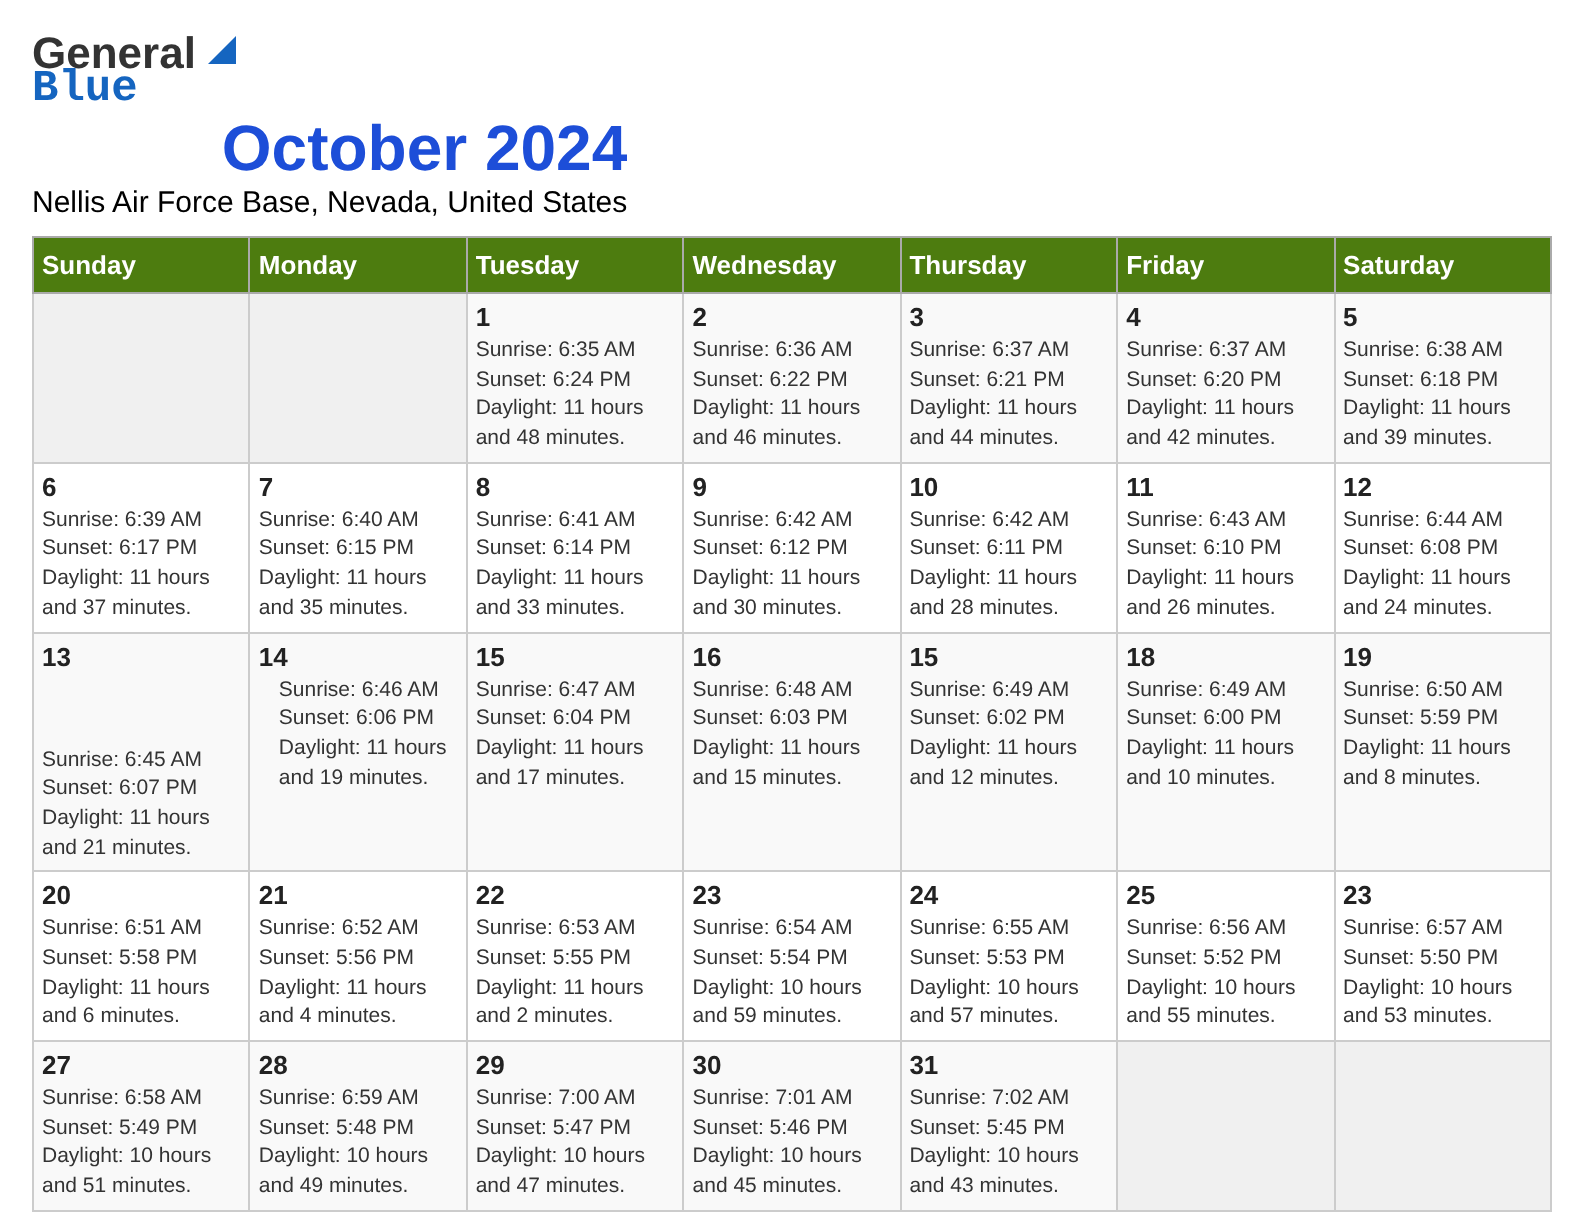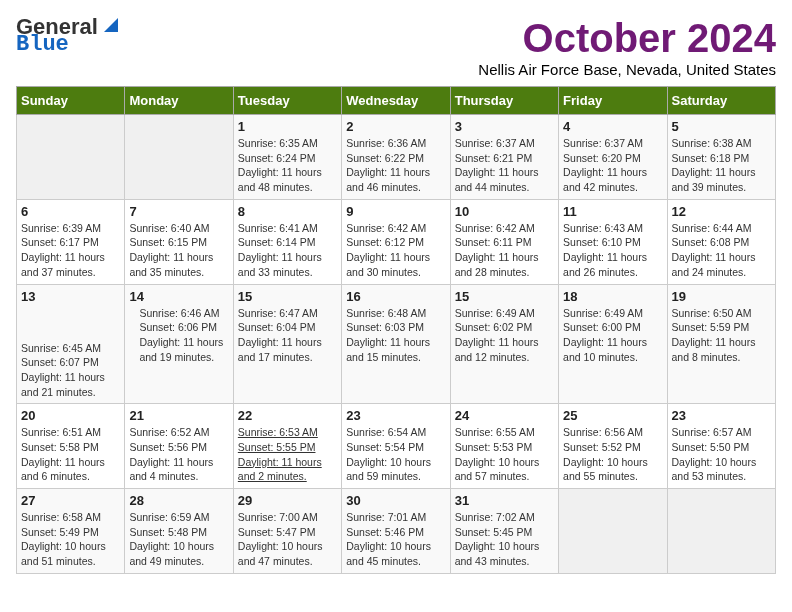--- a/index.html
+++ b/index.html
@@ -8,33 +8,34 @@
       background: #fff;
       width: 792px;
       min-height: 612px;
       padding: 16px;
     }
     .header {
       display: flex;
       align-items: flex-start;
       justify-content: space-between;
       margin-bottom: 8px;
+      flex-direction: column;
     }
     .logo {
       display: flex;
       flex-direction: column;
       align-items: flex-start;
     }
     .title-block {
       text-align: right;
     }
     .title-block h1 {
-      font-size: 40px;
+      font-size: 32px;
       font-weight: bold;
-      color: #701a75;
+      color: #1d4ed8;
     }
     .title-block h2 {
       font-size: 15px;
       font-weight: normal;
       color: #000000;
     }
     .calendar {
       width: 100%;
       border-collapse: collapse;
       font-size: 11px;
@@ -236,21 +237,21 @@
 Daylight: 11 hours and 6 minutes.</div>
         </td>
         <td>
           <div class="day-num">21</div>
           <div class="day-detail" style="white-space: pre-line;">Sunrise: 6:52 AM
 Sunset: 5:56 PM
 Daylight: 11 hours and 4 minutes.</div>
         </td>
         <td>
           <div class="day-num">22</div>
-          <div class="day-detail" style="white-space: pre-line; text-decoration: underline;">Sunrise: 6:53 AM
+          <div class="day-detail" style="white-space: pre-line;">Sunrise: 6:53 AM
 Sunset: 5:55 PM
 Daylight: 11 hours and 2 minutes.</div>
         </td>
         <td>
           <div class="day-num">23</div>
           <div class="day-detail" style="white-space: pre-line;">Sunrise: 6:54 AM
 Sunset: 5:54 PM
 Daylight: 10 hours and 59 minutes.</div>
         </td>
         <td>

